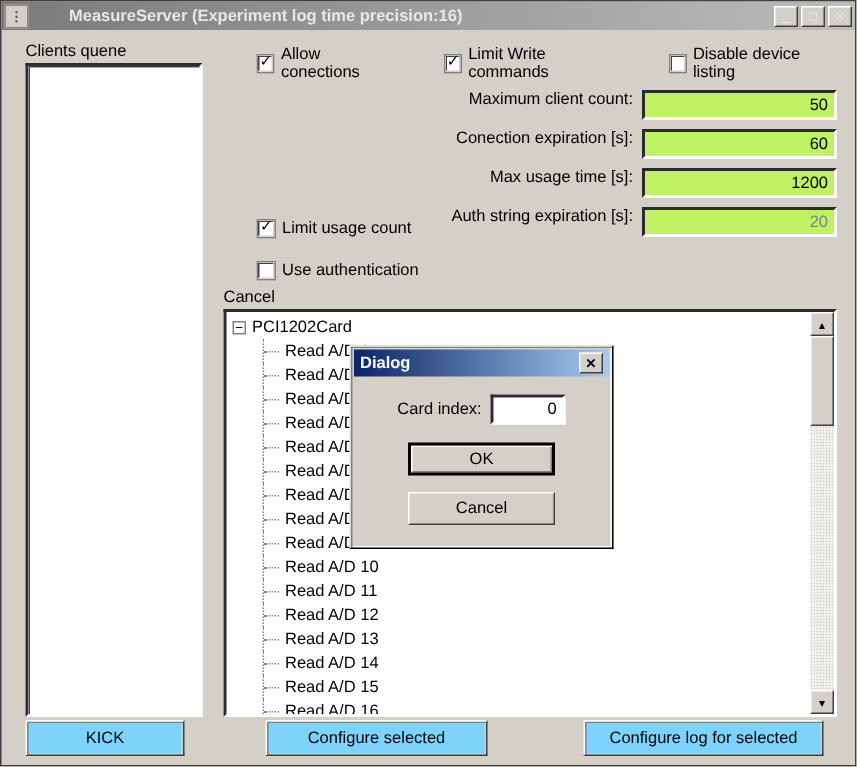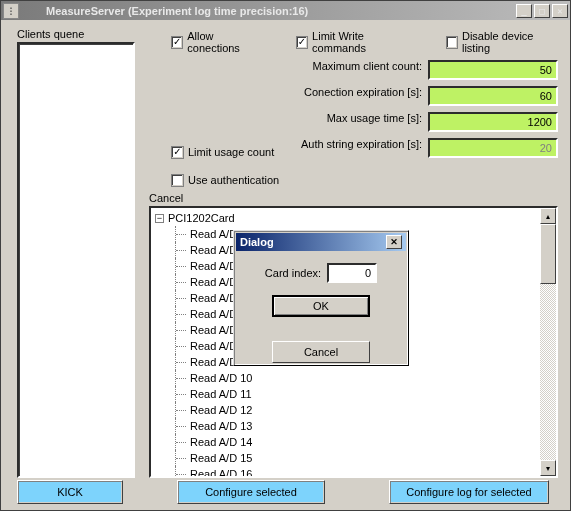--- a/index.html
+++ b/index.html
@@ -268,21 +268,21 @@
     font-family:inherit;font-size:11px;
   }
   .dialog-btn {
     width:98px;height:22px;
     background:#d4d0c8;
     border:1px solid #fff;
     border-right-color:#404040;
     border-bottom-color:#404040;
     font-family:inherit;font-size:11px;
     display:block;
-    margin:0 auto 24px auto;
+    margin:0 auto 11px auto;
   }
   .dialog-btn.default {
     border:2px solid #000;
     box-shadow: inset 1px 1px 0 #fff, inset -1px -1px 0 #808080;
   }
 </style>
 </head>
 <body>
 
 <div class="window">

